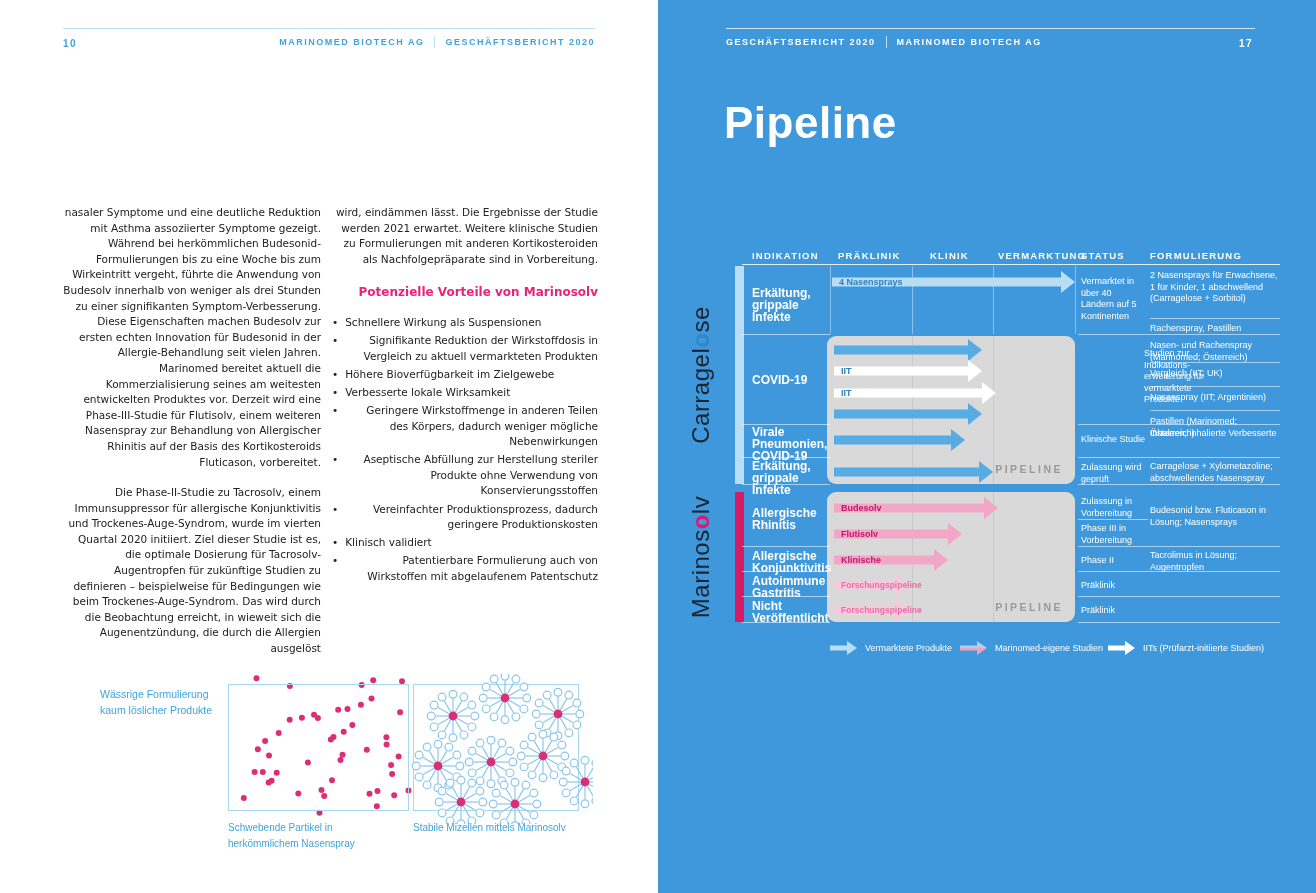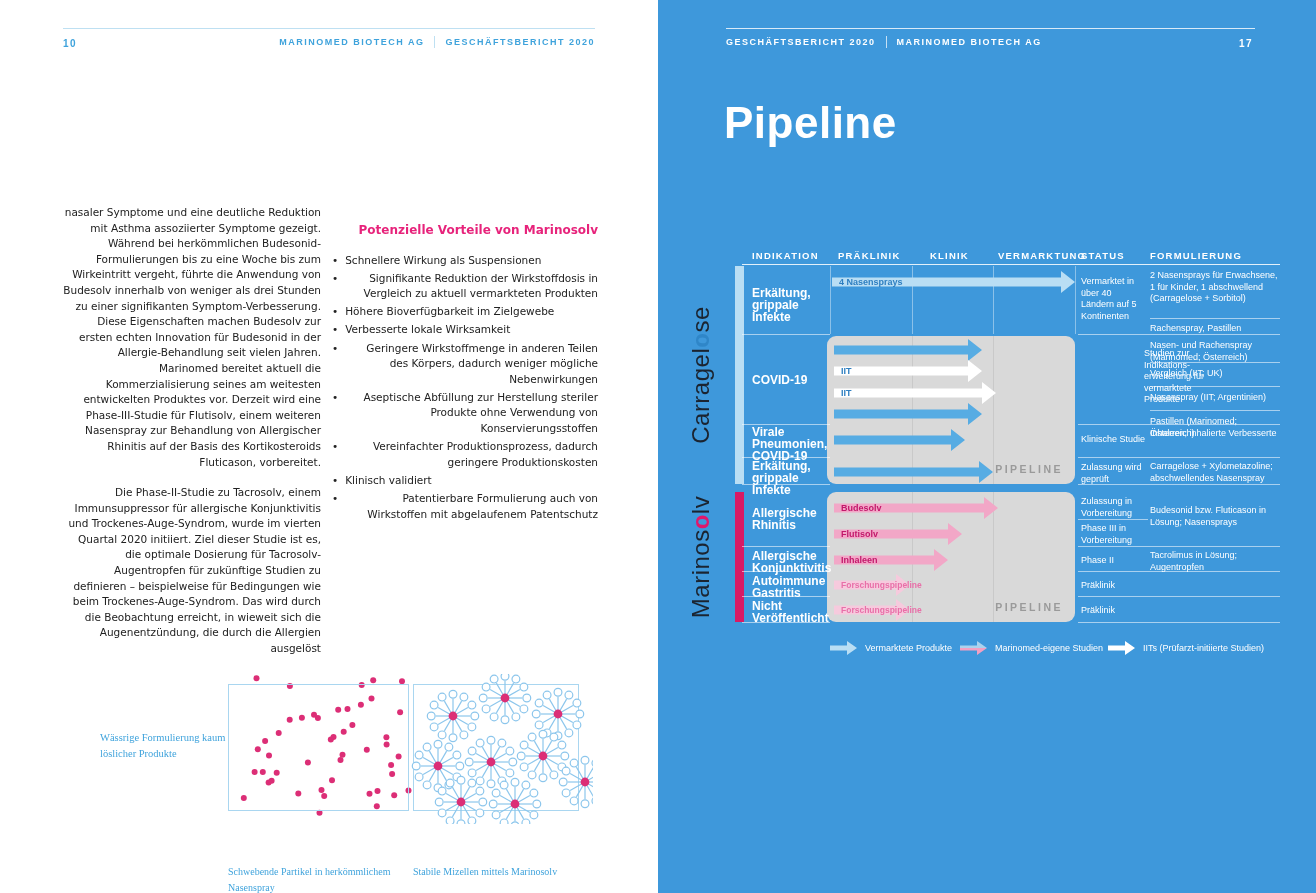--- a/index.html
+++ b/index.html
@@ -24,22 +24,22 @@
   .hdr-group{display:flex;align-items:center;gap:10px;}
   .hdr-div{width:1px;height:12px;}
   
   .body-col{position:absolute;color:var(--text-dark);font-family:"DejaVu Sans","Liberation Sans",sans-serif;
             font-size:10.5px;line-height:15.6px;text-align:right;}
   .para{margin-bottom:15px;}
   .benefits-heading{color:var(--heading-pink);font-weight:bold;font-size:12px;margin-bottom:14px;}
   .bullet{display:flex;gap:7px;margin-bottom:2.5px;}
   .bullet .b-dot{flex:0 0 auto;line-height:15.6px;}
   
-  .fig-label{position:absolute;color:var(--header-blue);font-family:Liberation Serif, serif;
-             font-size:10.5px;line-height:16px;margin-top:44px;}
+  .fig-label{position:absolute;color:var(--header-blue);font-family:Liberation Sans, sans-serif;
+             font-size:10.5px;line-height:16px;}
   .fig-box{position:absolute;border:1px solid var(--figure-border);background:transparent;}
   
   .page-title{position:absolute;color:#fff;font-size:44px;font-weight:bold;letter-spacing:0.5px;}
   .col-hdr{position:absolute;color:#fff;font-size:9.5px;font-weight:bold;letter-spacing:1.2px;white-space:nowrap;}
   .sep-h{position:absolute;height:1px;background:rgba(255,255,255,0.55);}
   .sep-v{position:absolute;width:1px;background:rgba(255,255,255,0.4);}
   .section-bar{position:absolute;width:9px;}
   .brand-vert{position:absolute;width:170px;height:28px;line-height:28px;text-align:center;
               transform:rotate(-90deg);font-size:24px;color:var(--brand-dark);letter-spacing:0.5px;}
   .brand-vert .accent-o{font-weight:bold;}
@@ -78,20 +78,21 @@
       <span class="hdr-div" style="background:#BEE0F2;"></span>
       <span class="hdr-left"><span>GESCHÄFTSBERICHT</span>&nbsp;<b>2020</b></span>
     </div>
 
     <div class="body-col" style="left:63px;top:205px;width:258px;">
       <div class="para">nasaler Symptome und eine deutliche Reduktion mit Asthma assoziierter Symptome gezeigt. Während bei herkömmlichen Budesonid-Formulierungen bis zu eine Woche bis zum Wirkeintritt vergeht, führte die Anwendung von Budesolv innerhalb von weniger als drei Stunden zu einer signifikanten Symptom-Verbesserung. Diese Eigenschaften machen Budesolv zur ersten echten Innovation für Budesonid in der Allergie-Behandlung seit vielen Jahren. Marinomed bereitet aktuell die Kommerzialisierung seines am weitesten entwickelten Produktes vor. Derzeit wird eine Phase-III-Studie für Flutisolv, einem weiteren Nasenspray zur Behandlung von Allergischer Rhinitis auf der Basis des Kortikosteroids Fluticason, vorbereitet.</div>
       <div class="para">Die Phase-II-Studie zu Tacrosolv, einem Immunsuppressor für allergische Konjunktivitis und Trockenes-Auge-Syndrom, wurde im vierten Quartal 2020 initiiert. Ziel dieser Studie ist es, die optimale Dosierung für Tacrosolv-Augentropfen für zukünftige Studien zu definieren – beispielweise für Bedingungen wie beim Trockenes-Auge-Syndrom. Das wird durch die Beobachtung erreicht, in wieweit sich die Augenentzündung, die durch die Allergien ausgelöst</div>
     </div>
 
     <div class="body-col" style="left:332px;top:205px;width:266px;">
+      <div class="para">wird, eindämmen lässt. Die Ergebnisse der Studie werden 2021 erwartet. Weitere klinische Studien zu Formulierungen mit anderen Kortikosteroiden als Nachfolgepräparate sind in Vorbereitung.</div>
       <div class="benefits-heading" style="margin-top:18px;">Potenzielle Vorteile von Marinosolv</div>
       <div id="benefits-list">
           <div class="bullet">
             <span class="b-dot">•</span>
             <span>Schnellere Wirkung als Suspensionen</span>
           </div>
           <div class="bullet">
             <span class="b-dot">•</span>
             <span>Signifikante Reduktion der Wirkstoffdosis in Vergleich zu aktuell vermarkteten Produkten</span>
           </div>
@@ -546,21 +547,21 @@
     <div class="sep-h" style="left:420px;top:519px;width:70px;"></div>
     <div class="cell-text" style="left:423px;top:523px;width:66px;">Phase III in Vorbereitung</div>
     <div class="cell-text" style="left:492px;top:505px;width:128px;">Budesonid bzw. Fluticason in Lösung; Nasensprays</div>
 
     <div class="sep-h" style="left:84px;top:546px;width:88px;"></div>
     <div class="sep-h" style="left:420px;top:546px;width:202px;"></div>
 
     <div class="ind-label" style="left:94px;top:550px;">Allergische Konjunktivitis</div>
     <div class="arrow pink" style="left:176px;top:549px;width:114px;">
       <div class="shape"></div>
-        <span class="lbl">Inhaleen</span>
+        <span class="lbl">Klinische</span>
     </div>
     <div class="cell-text" style="left:423px;top:555px;width:66px;">Phase II</div>
     <div class="cell-text" style="left:492px;top:550px;width:128px;">Tacrolimus in Lösung; Augentropfen</div>
 
     <div class="sep-h" style="left:84px;top:571px;width:88px;"></div>
     <div class="sep-h" style="left:420px;top:571px;width:202px;"></div>
 
     <div class="ind-label" style="left:94px;top:575px;">Autoimmune Gastritis</div>
     <div class="arrow palepink" style="left:176px;top:574px;width:76px;">
       <div class="shape"></div>

